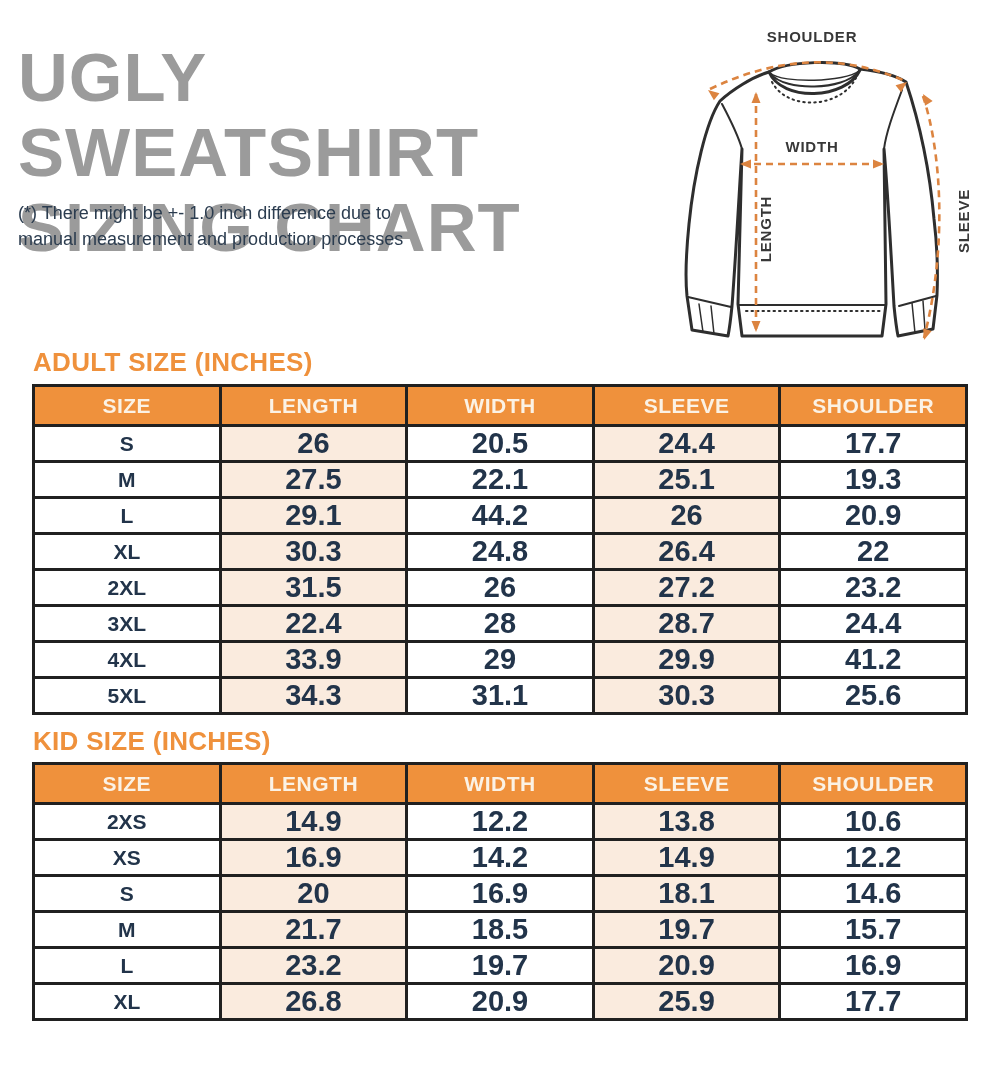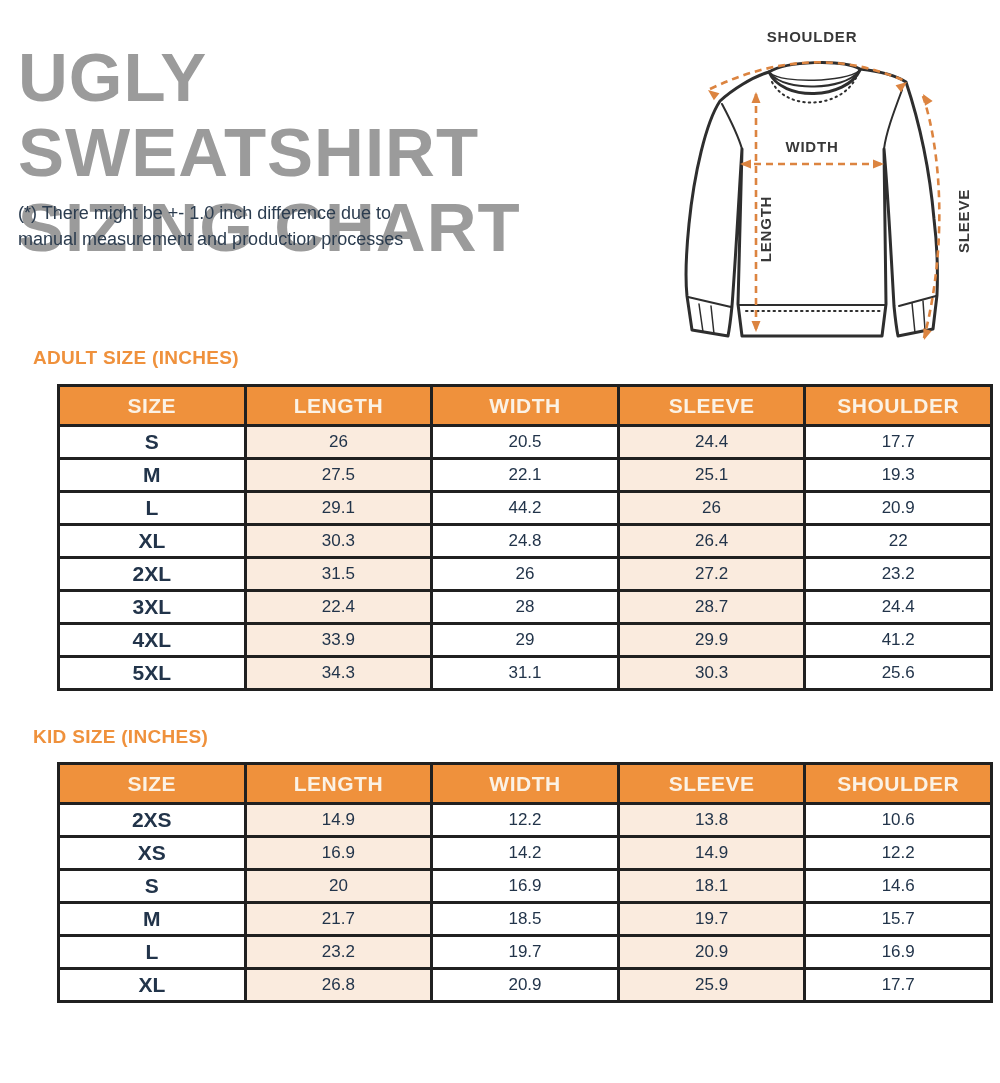--- a/index.html
+++ b/index.html
@@ -15,38 +15,38 @@
   .note-block { left:18px; top:201px; width:662px; text-align:left;
     color:#2b3c4f; font-size:18px; line-height:1.42; font-weight:400; }
 
   
   .diagram { left:672px; top:14px; width:328px; height:338px; }
   .diagram svg { width:100%; height:100%; display:block; }
   .diag-label { font-family:"Liberation Sans", sans-serif; font-weight:700;
     font-size:15px; fill:#383838; letter-spacing:0.8px; }
 
   
-  .section-heading { color:#ef913c; font-weight:700; font-size:19px; letter-spacing:0.3px; }
+  .section-heading { color:#ef913c; font-weight:700; font-size:26px; letter-spacing:0.3px; }
   #adult-heading { left:33px; top:347px; }
   #kid-heading   { left:33px; top:726px;text-align:right; }
 
   
   table.size-table { position:absolute; left:32px; width:936px;
     border-collapse:collapse; table-layout:fixed;
-    border:3px solid #202020;margin-left:25px; }
+    border:3px solid #202020; }
   #adult-table { top:384px; }
   #kid-table   { top:762px; }
   .size-table th, .size-table td { border:3px solid #202020; text-align:center;
     vertical-align:middle; padding:0; }
   .size-table thead th { height:40px; background:#ef913c; color:#fbf2e5;
     font-size:21px; font-weight:700; letter-spacing:0.5px; }
   .size-table tbody th { height:33px; background:#ffffff; color:#22344a;
     font-size:21px; font-weight:700; }
   .size-table tbody td { height:33px; background:#ffffff; color:#22344a;
-    font-size:17px; font-weight:400; }
+    font-size:29px; font-weight:700; }
   .size-table tbody td.peach { background:#faebde; }
 </style>
 </head>
 <body>
 
 <div class="abs title-block">
   <div>UGLY SWEATSHIRT</div>
   <div>SIZING CHART</div>
 </div>
 

